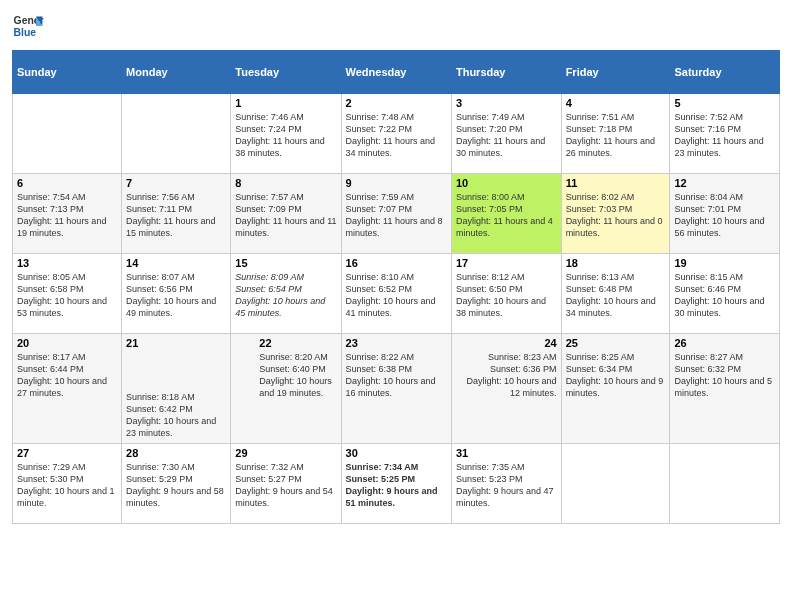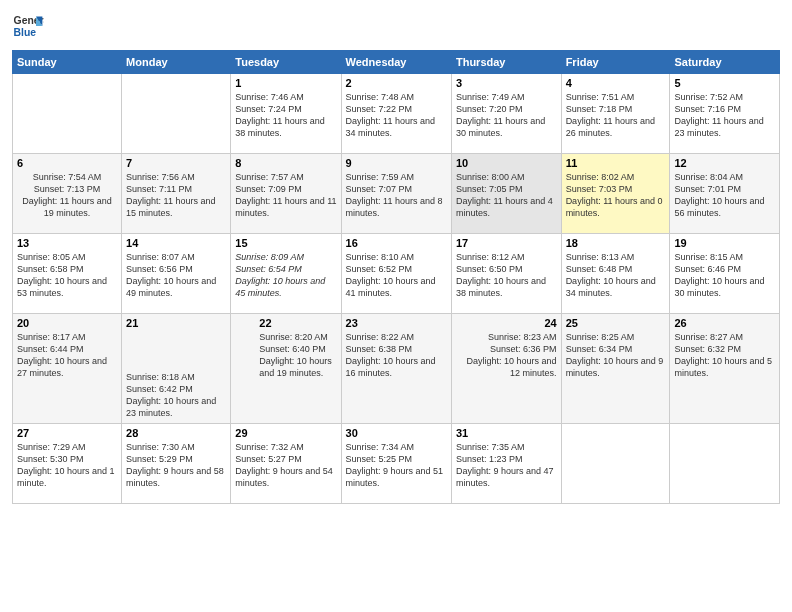--- a/index.html
+++ b/index.html
@@ -43,21 +43,21 @@
       color: #555;
     }
     .calendar {
       width: 100%;
       border-collapse: collapse;
       font-size: 9.5px;
     }
     .calendar th {
       background-color: #2e6db4;
       color: #fff;
-      padding: 5px 4px;
+      padding: 15px 4px;
       text-align: left;
       font-size: 11px;
       font-weight: bold;
       border: 1px solid #2e6db4;
       margin-top: 40px;
     }
     .calendar td {
       border: 1px solid #ccc;
       vertical-align: top;
       padding: 3px 4px;
@@ -148,21 +148,21 @@
           <td>
             <span class="day-num">5</span>
             <div class="day-info" style="white-space: pre-line;">Sunrise: 7:52 AM
 Sunset: 7:16 PM
 Daylight: 11 hours and 23 minutes.</div>
           </td>
         </tr>
         <tr>
           <td style="background: rgb(245, 245, 245);">
             <span class="day-num">6</span>
-            <div class="day-info" style="white-space: pre-line; text-align: center;">Sunrise: 7:54 AM
+            <div class="day-info" style="white-space: pre-line;">Sunrise: 7:54 AM
 Sunset: 7:13 PM
 Daylight: 11 hours and 19 minutes.</div>
           </td>
           <td style="background: rgb(245, 245, 245);">
             <span class="day-num">7</span>
             <div class="day-info" style="white-space: pre-line;">Sunrise: 7:56 AM
 Sunset: 7:11 PM
 Daylight: 11 hours and 15 minutes.</div>
           </td>
           <td style="background: rgb(245, 245, 245);">
@@ -170,21 +170,21 @@
             <div class="day-info" style="white-space: pre-line;">Sunrise: 7:57 AM
 Sunset: 7:09 PM
 Daylight: 11 hours and 11 minutes.</div>
           </td>
           <td style="background: rgb(245, 245, 245);">
             <span class="day-num">9</span>
             <div class="day-info" style="white-space: pre-line;">Sunrise: 7:59 AM
 Sunset: 7:07 PM
 Daylight: 11 hours and 8 minutes.</div>
           </td>
-          <td style="background: #e5e5e5;">
+          <td style="background: #bef264;">
             <span class="day-num">10</span>
             <div class="day-info" style="white-space: pre-line;">Sunrise: 8:00 AM
 Sunset: 7:05 PM
 Daylight: 11 hours and 4 minutes.</div>
           </td>
           <td style="background: #fef9c3;">
             <span class="day-num">11</span>
             <div class="day-info" style="white-space: pre-line;">Sunrise: 8:02 AM
 Sunset: 7:03 PM
 Daylight: 11 hours and 0 minutes.</div>
@@ -298,28 +298,28 @@
 Daylight: 9 hours and 58 minutes.</div>
           </td>
           <td>
             <span class="day-num">29</span>
             <div class="day-info" style="white-space: pre-line;">Sunrise: 7:32 AM
 Sunset: 5:27 PM
 Daylight: 9 hours and 54 minutes.</div>
           </td>
           <td>
             <span class="day-num">30</span>
-            <div class="day-info" style="white-space: pre-line;">Sunrise: 7:34 AM
+            <div class="day-info" style="white-space: pre-line; font-weight: bold;">Sunrise: 7:34 AM
 Sunset: 5:25 PM
 Daylight: 9 hours and 51 minutes.</div>
           </td>
           <td>
             <span class="day-num">31</span>
             <div class="day-info" style="white-space: pre-line;">Sunrise: 7:35 AM
-Sunset: 1:23 PM
+Sunset: 5:23 PM
 Daylight: 9 hours and 47 minutes.</div>
           </td>
           <td class="empty-cell"></td>
           <td class="empty-cell"></td>
         </tr>
       </tbody>
   </table>
 </div>
 
 </body></html>

